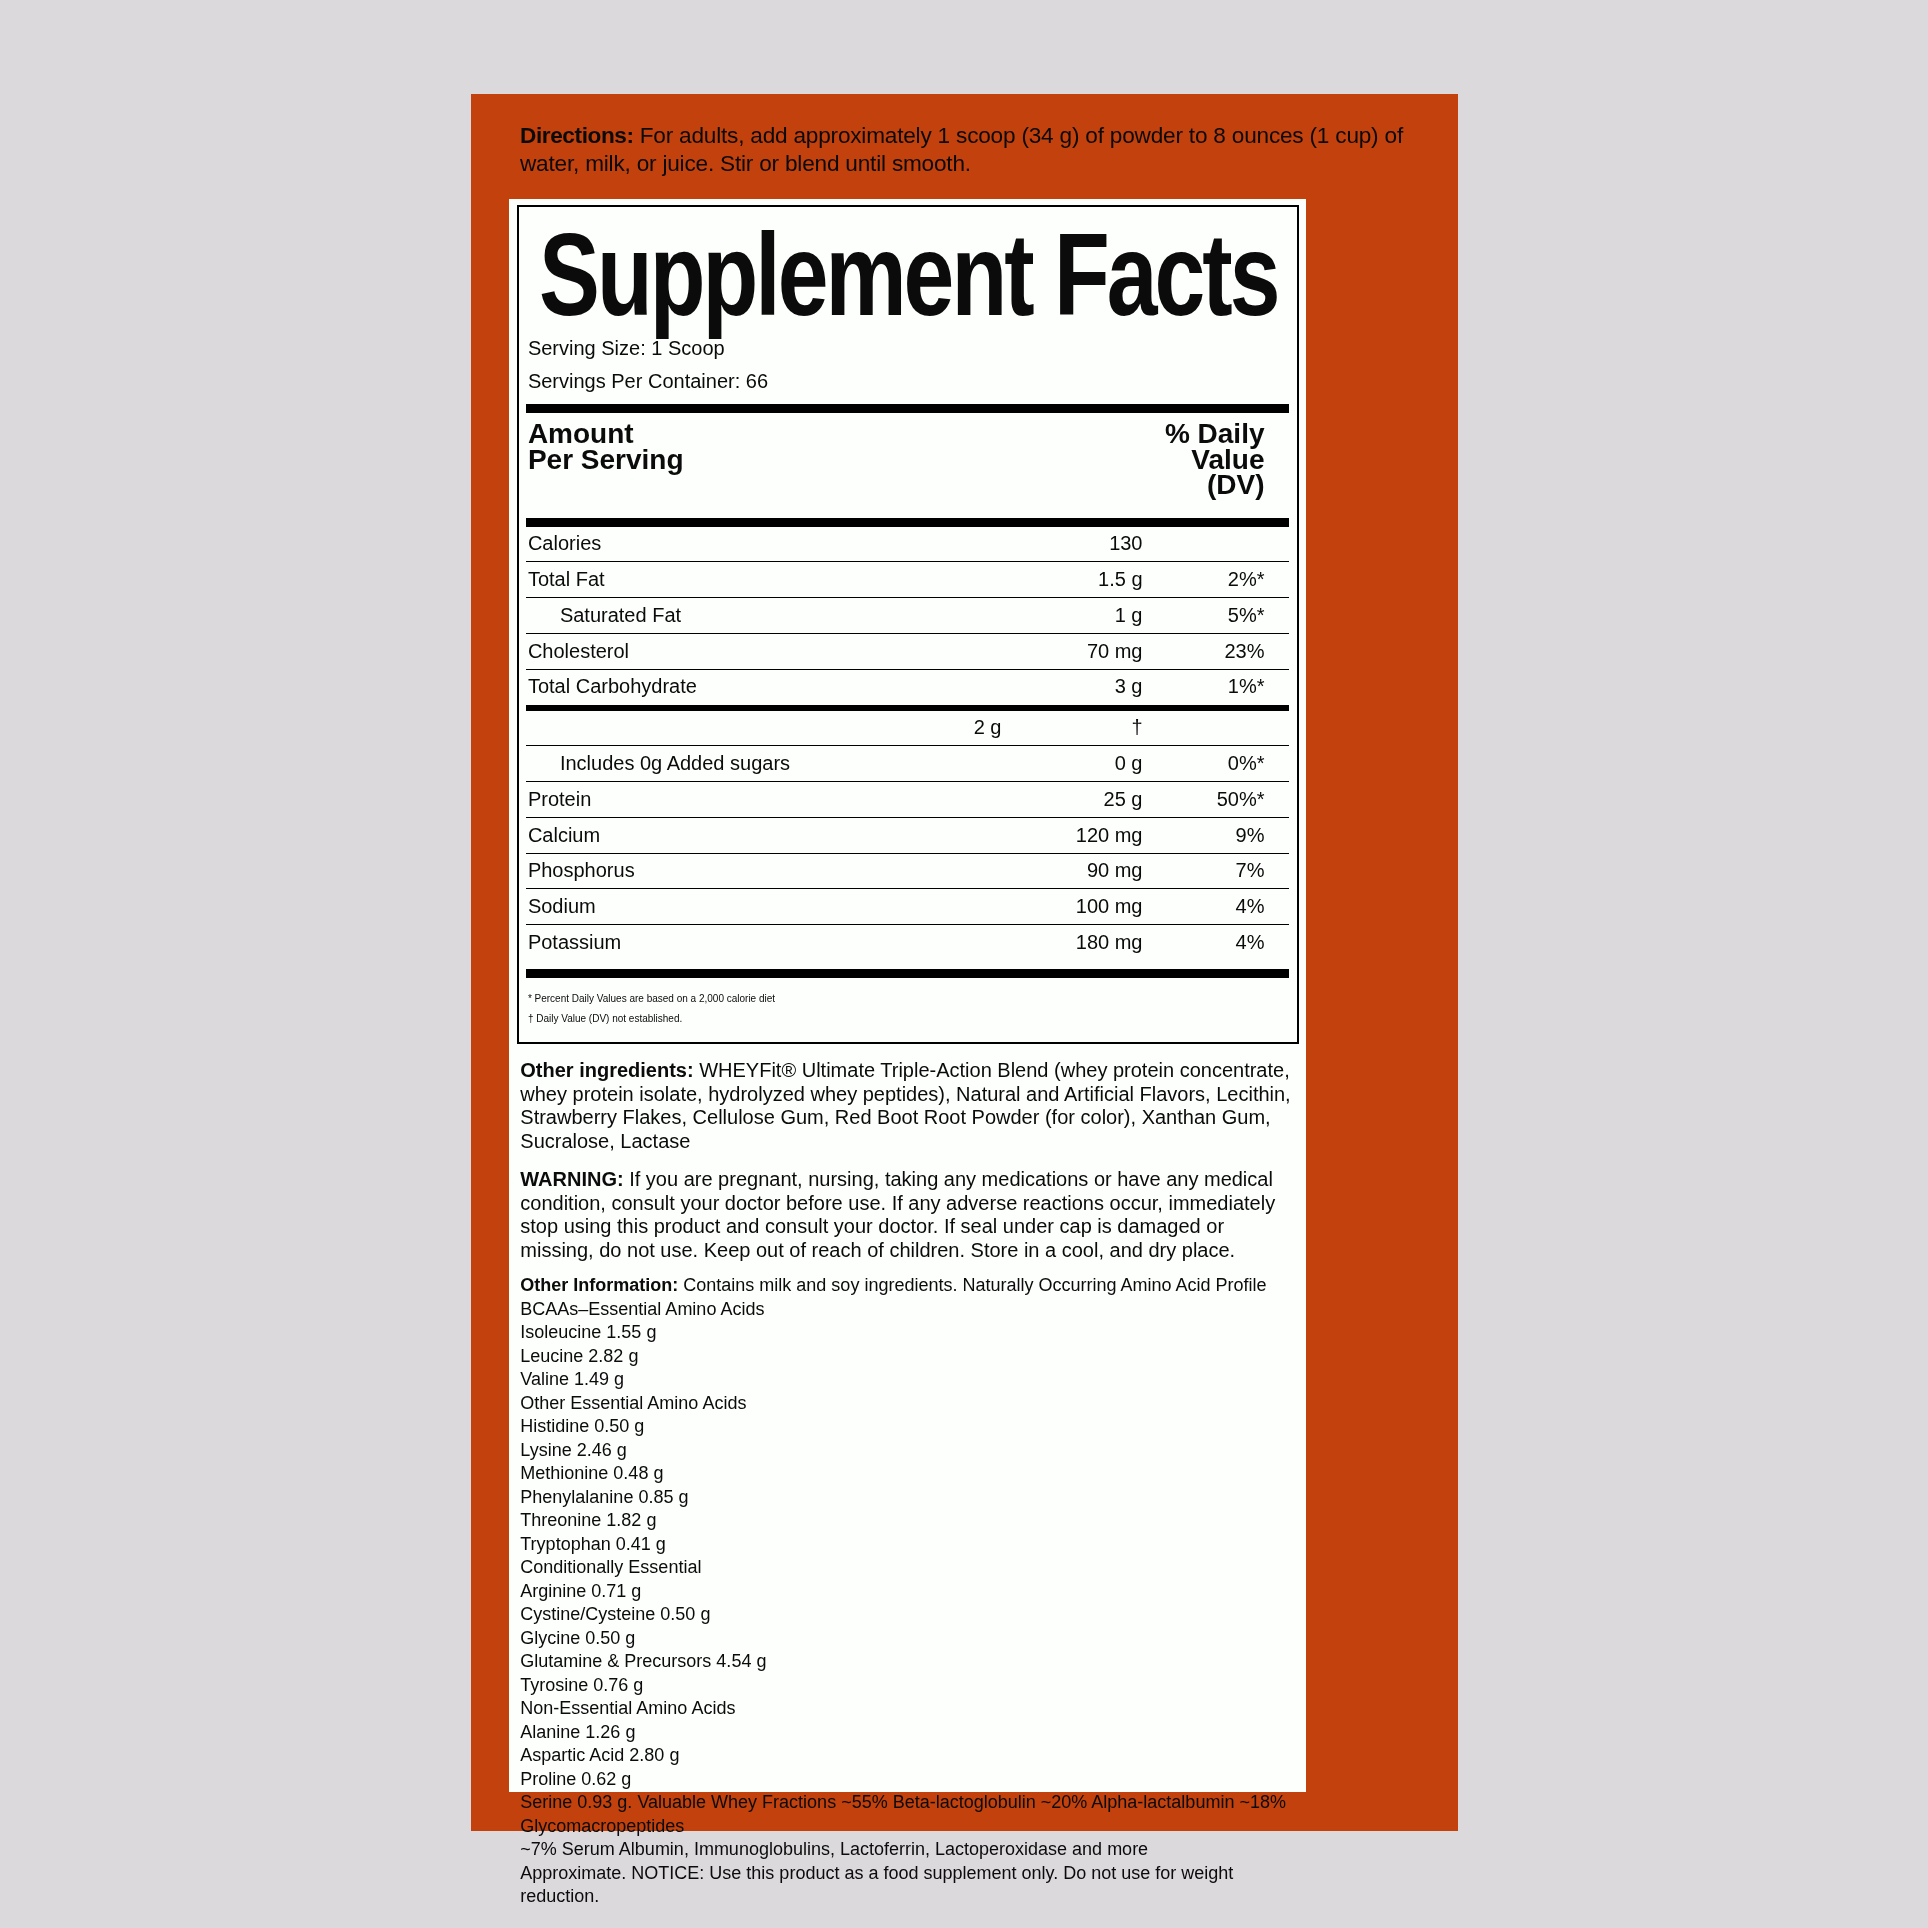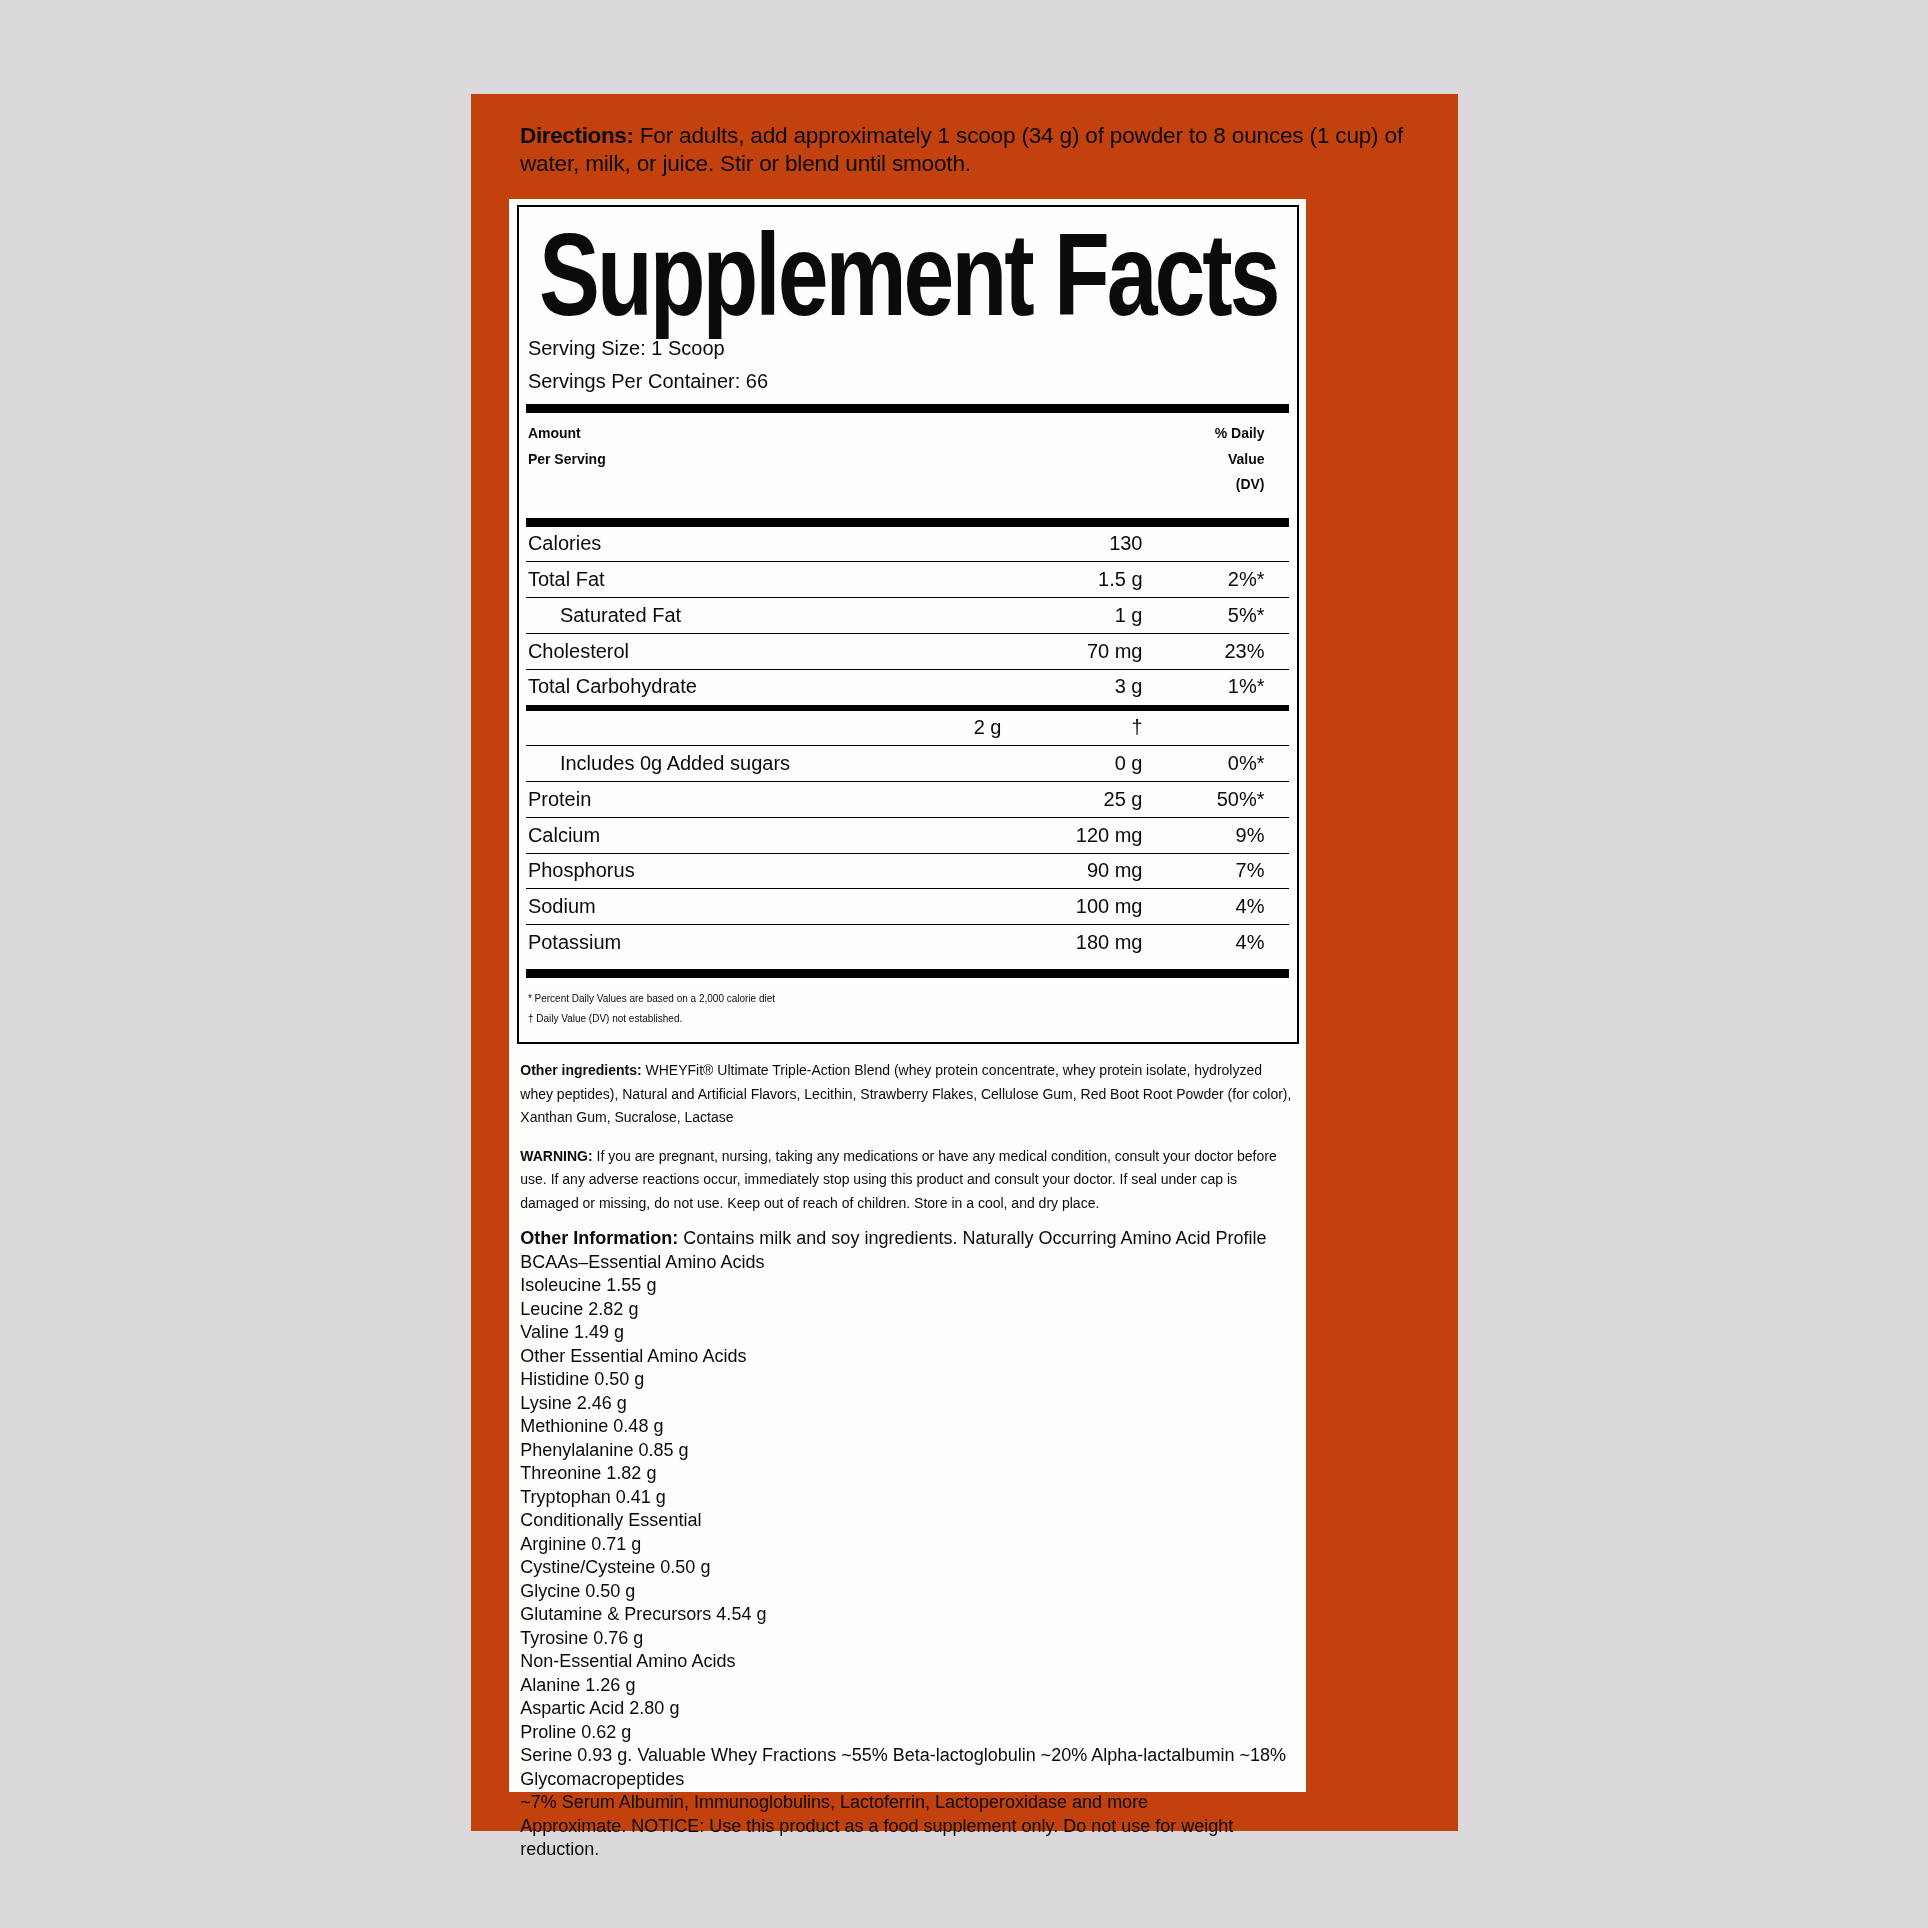--- a/index.html
+++ b/index.html
@@ -67,21 +67,21 @@
   .bar {
     height: 8.5px;
     background: #000;
     margin: 9.4px 0 0 0;
   }
   .sf-header {
     display: flex;
     justify-content: space-between;
     padding: 8.5px 24.5px 11.3px 1.9px;
     font-weight: bold;
-    font-size: 14px;
+    font-size: 28px;
     line-height: 25.4px;
   }
   .sf-header-left span, .sf-header-right span { display: block; }
   .sf-header-right { text-align: right; }
   .row {
     display: grid;
     grid-template-columns: 1fr 141px 122px;
     padding: 4.7px 24.5px 4.7px 1.9px;
     font-size: 20px;
     line-height: 25.4px;
@@ -91,21 +91,21 @@
   .row.thick { border-top-width: 6.6px; }
   .row.indent .rn { padding-left: 32px; }
   .ra, .rd { text-align: right; }
   .footnotes {
     padding: 11.3px 7.5px 13px 1.9px;
     font-size: 10px;
     line-height: 20px;
   }
   .para {
     margin: 15px 9.4px 0 11.3px;
-    font-size: 14px;
+    font-size: 20px;
     line-height: 23.5px;
   }
   .info-block {
     margin: 12.2px 9.4px 0 11.3px;
     font-size: 18px;
     line-height: 23.5px;
   }
   .info-block div { white-space: normal; }
 </style>
 </head>

